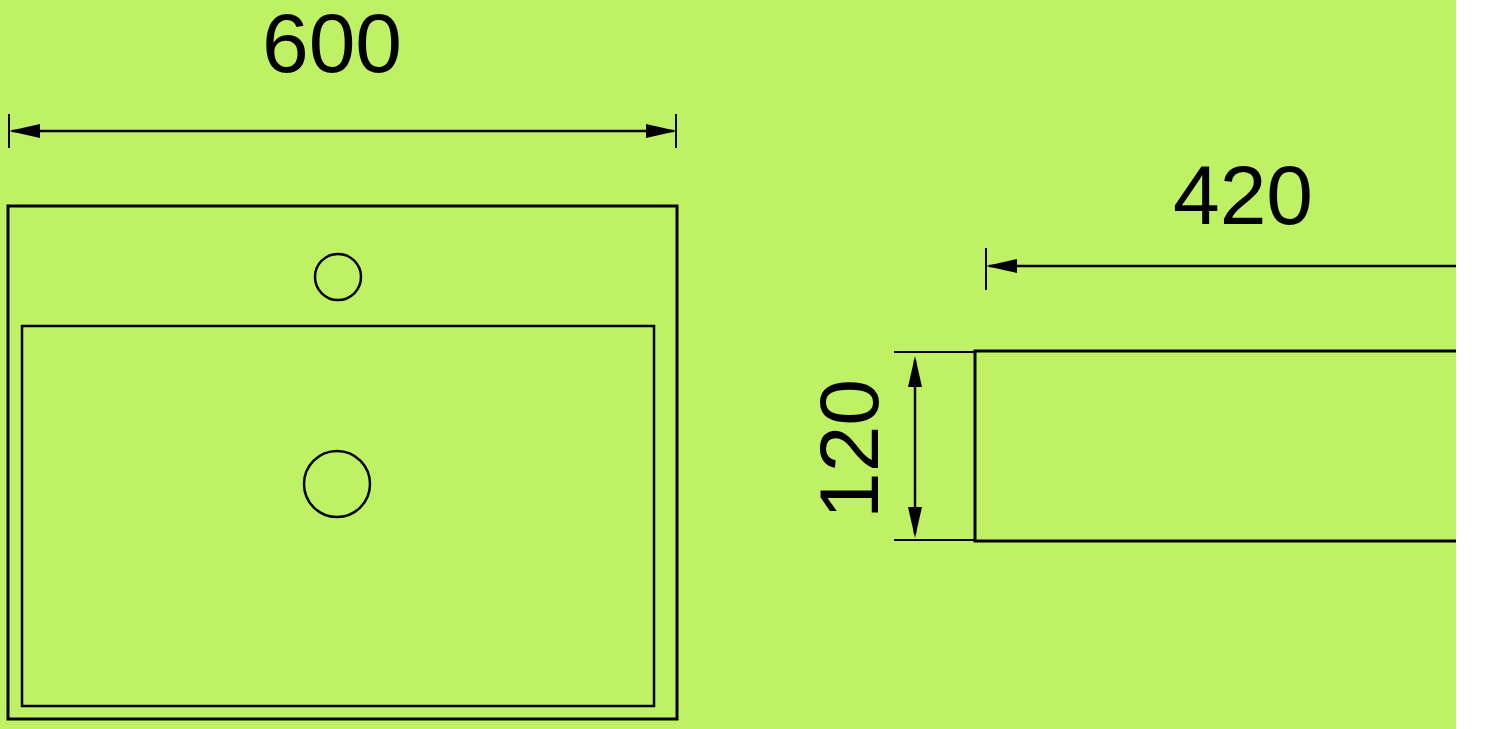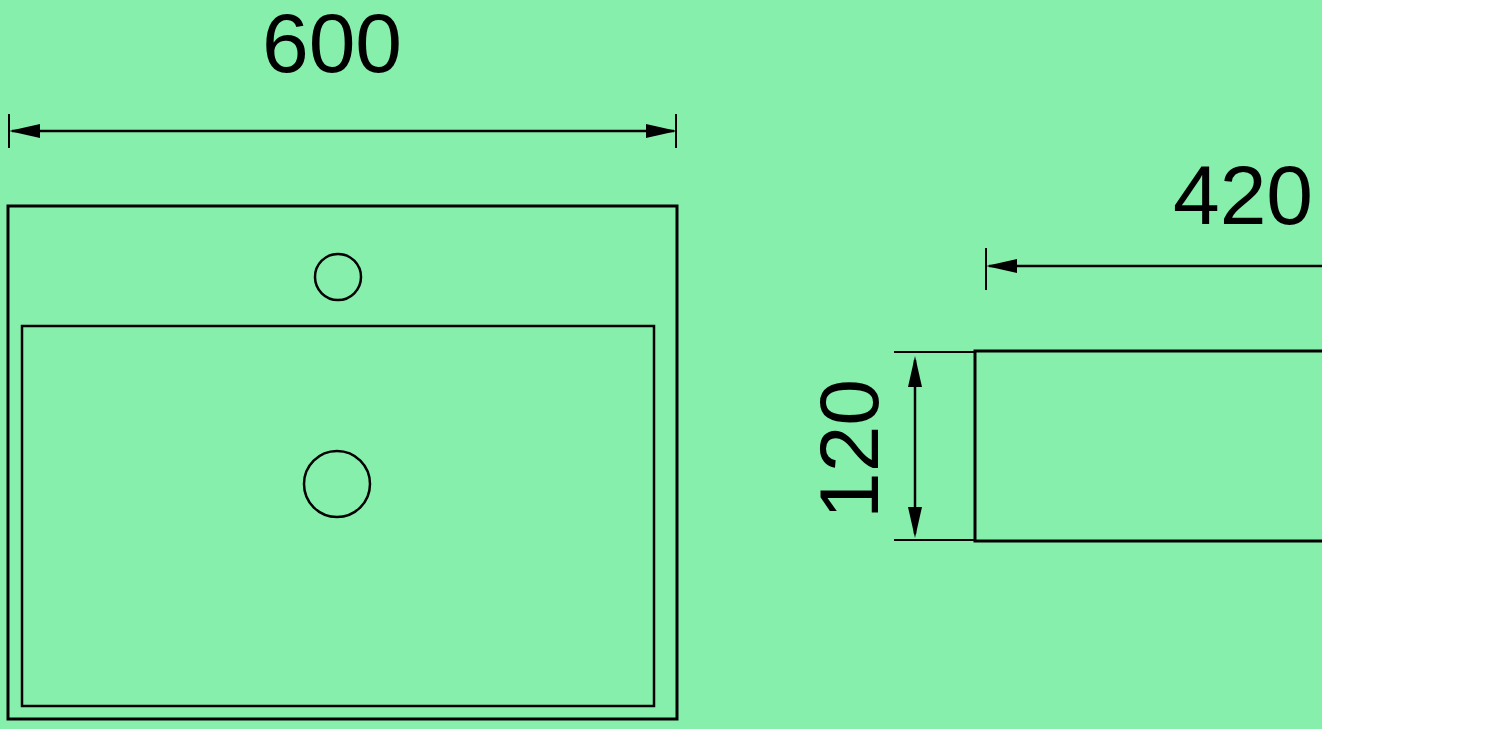--- a/index.html
+++ b/index.html
@@ -2,23 +2,23 @@
 <html><head>
 <meta charset="utf-8">
 <style>
   html, body {
     margin: 0;
     padding: 0;
     background: #ffffff;
   }
   .page {
     position: relative;
-    width: 1322px;
+    width: 1456px;
     height: 729px;
-    background: #86efac;
+    background: #bef264;
     overflow: hidden;
     font-family: "Liberation Sans", sans-serif;
   }
   svg text {
     font-family: "Liberation Sans", sans-serif;
     font-size: 84px;
     fill: #000000;
   }
   .stroke { fill: none; stroke: #000000; }
   .arrow  { fill: #000000; stroke: none; }

